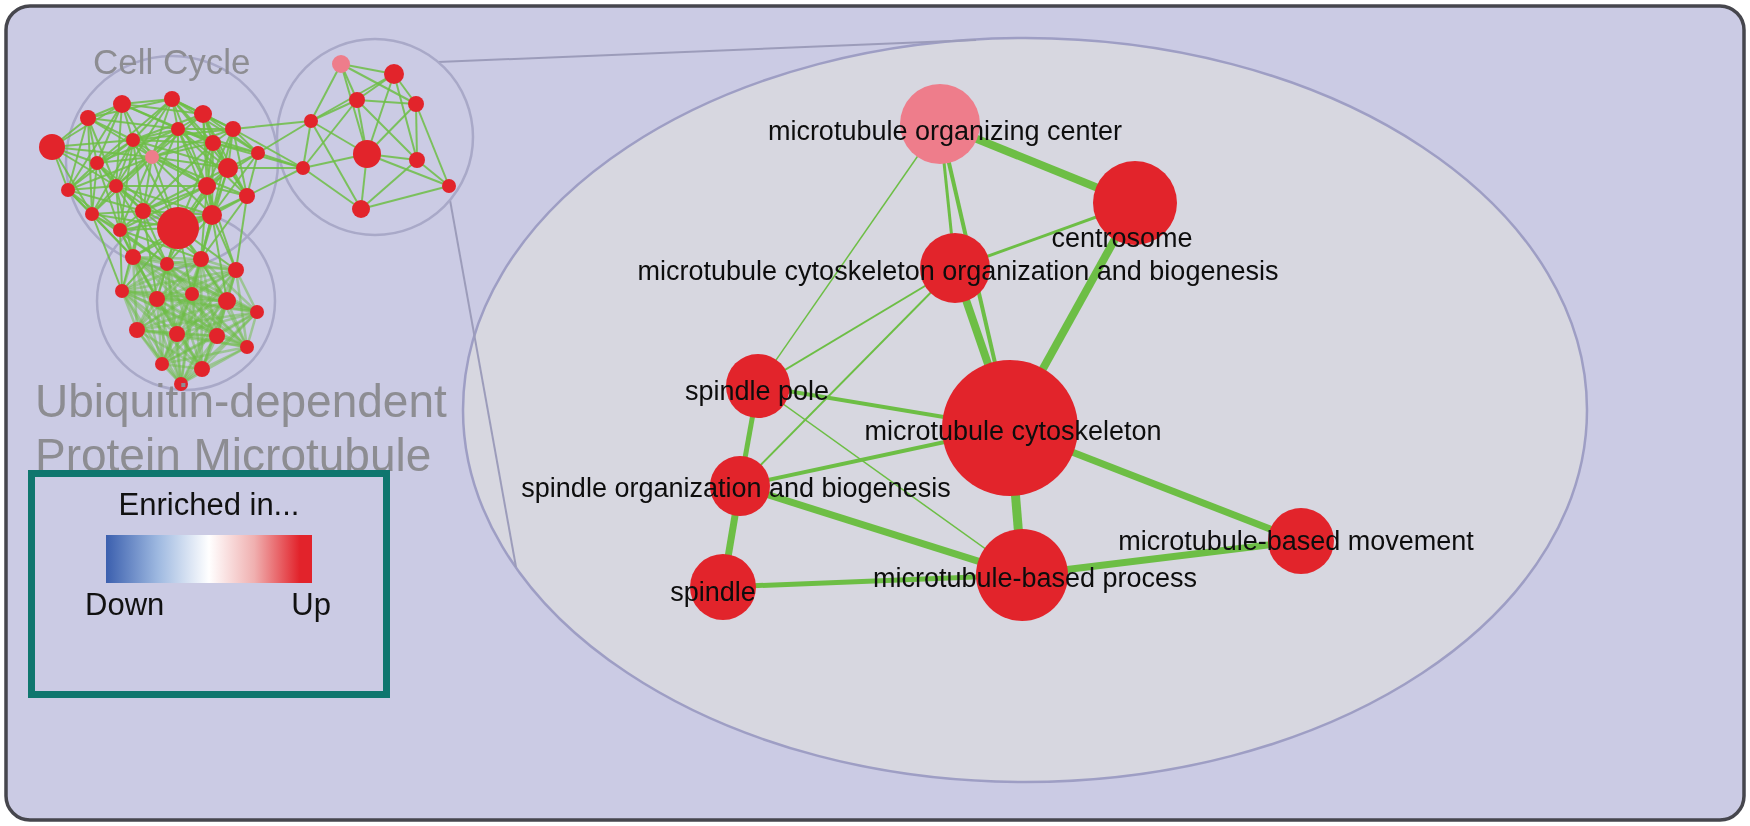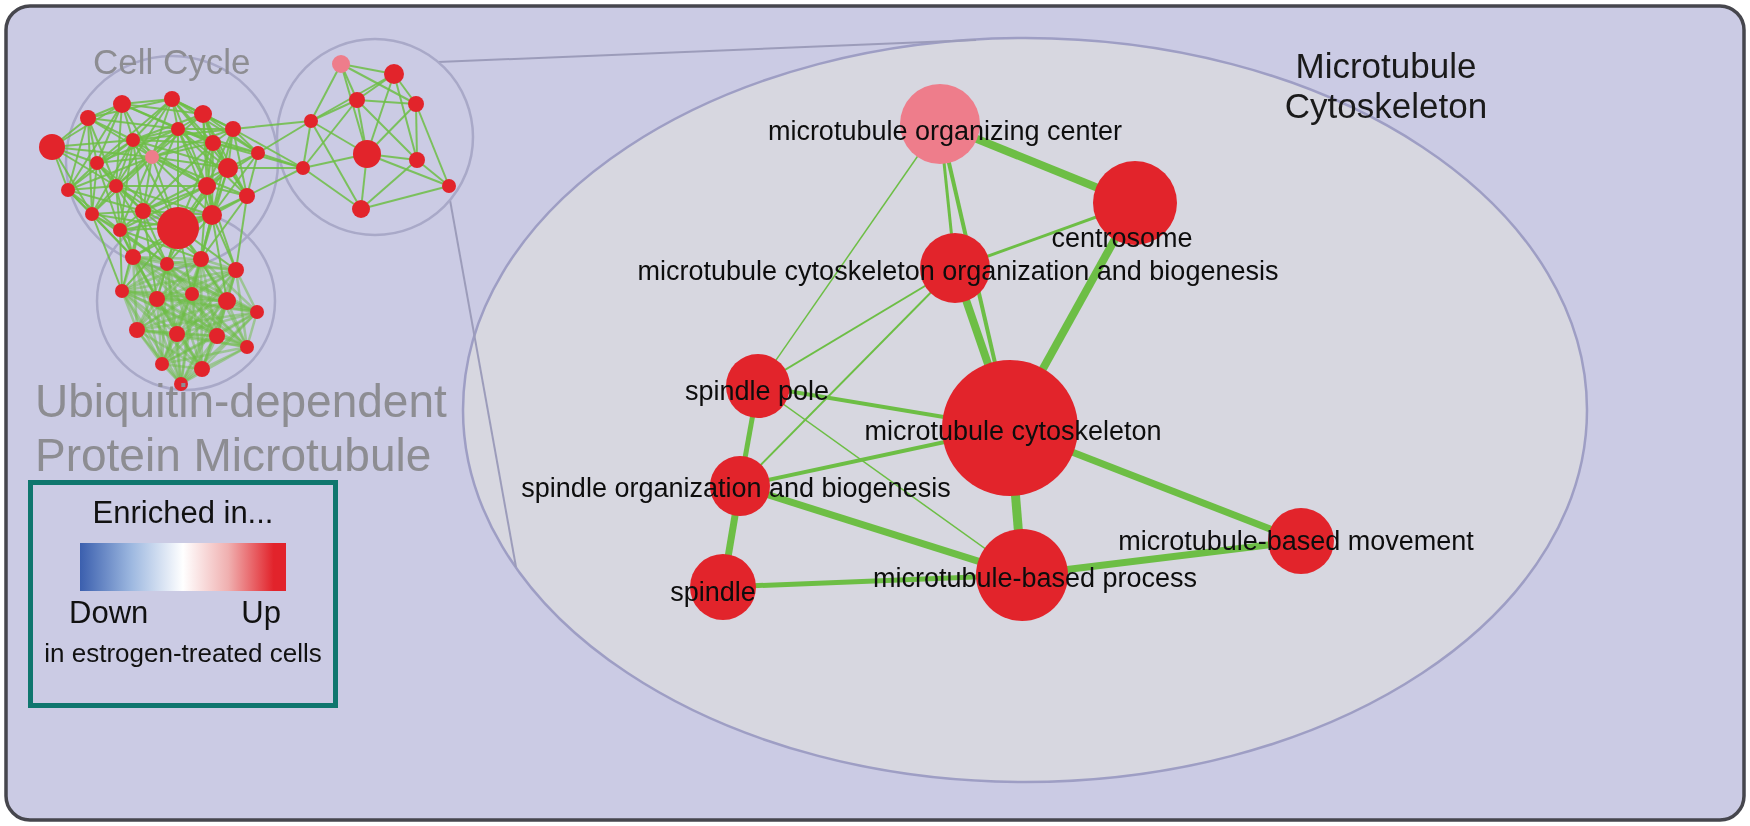--- a/index.html
+++ b/index.html
@@ -20,30 +20,30 @@
   .ub-title {
     left: 35px; top: 374px;
     font-size: 46px; color: #8d8d92; line-height: 1.18;
   }
   .mt-title {
     left: 1230px; top: 46px; width: 312px;
     text-align: center; font-size: 35px; color: #1a1a1a; line-height: 1.15;
   }
 
   .legend {
-    position: absolute; left: 28px; top: 480px;
-    width: 310px; height: 228px;
-    border: 5px solid #0f766e; box-sizing: border-box;
+    position: absolute; left: 28px; top: 470px;
+    width: 362px; height: 228px;
+    border: 7px solid #0f766e; box-sizing: border-box;
     text-align: center;
   }
   .legend-title { font-size: 31px; color: #111; margin-top: 10px; }
   .legend-bar { width: 206px; height: 48px; margin: 12px auto 4px auto; }
   .legend-ends {
     display: flex; justify-content: space-between;
-    padding: 0 52px 0 36px; font-size: 31px; color: #111;
+    padding: 0 52px 0 50px; font-size: 31px; color: #111;
   }
   .legend-caption { font-size: 26px; color: #111; margin-top: 7px; line-height: 1.22; }
 
   .node-label {
     font-family: "Liberation Sans", sans-serif;
     font-size: 27px; fill: #0d0d0d;
     text-anchor: middle; dominant-baseline: central;
   }
   .cluster-circle { fill: none; stroke-width: 2.5; }
 </style>
@@ -496,30 +496,25 @@
       </g>
   </svg>
 
   <div class="overlay-title cc-title">Cell Cycle</div>
 
   <div class="overlay-title ub-title">
     <div>Ubiquitin-dependent</div>
     <div>Protein Microtubule</div>
   </div>
 
-  <div class="overlay-title mt-title">
-    <div>Microtubule</div>
-    <div>Cytoskeleton</div>
-  </div>
 
   <div class="legend">
     <div class="legend-title">Enriched in...</div>
     <div class="legend-bar" id="legend-bar" style="background: linear-gradient(to right, rgb(59, 95, 174) 0%, rgb(157, 184, 224) 25%, rgb(255, 255, 255) 50%, rgb(240, 176, 176) 72%, rgb(226, 35, 43) 94%);"></div>
     <div class="legend-ends">
       <span>Down</span>
       <span>Up</span>
     </div>
     <div class="legend-caption">
-      <div>in estrogen-treated cells</div>
     </div>
   </div>
 
 </div>
 
 </body></html>

